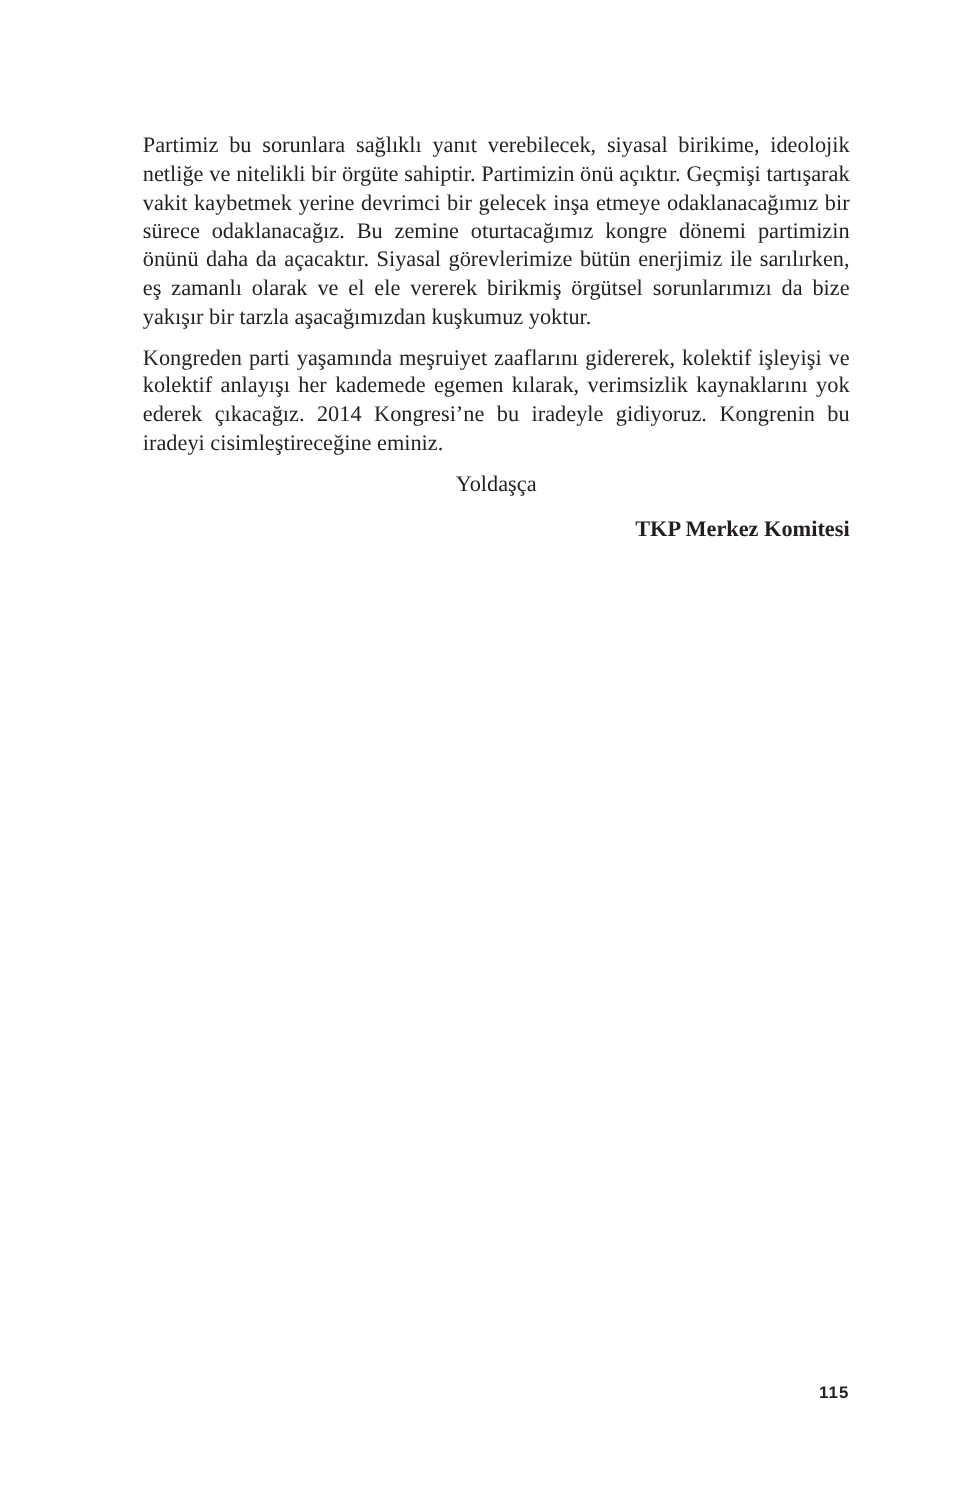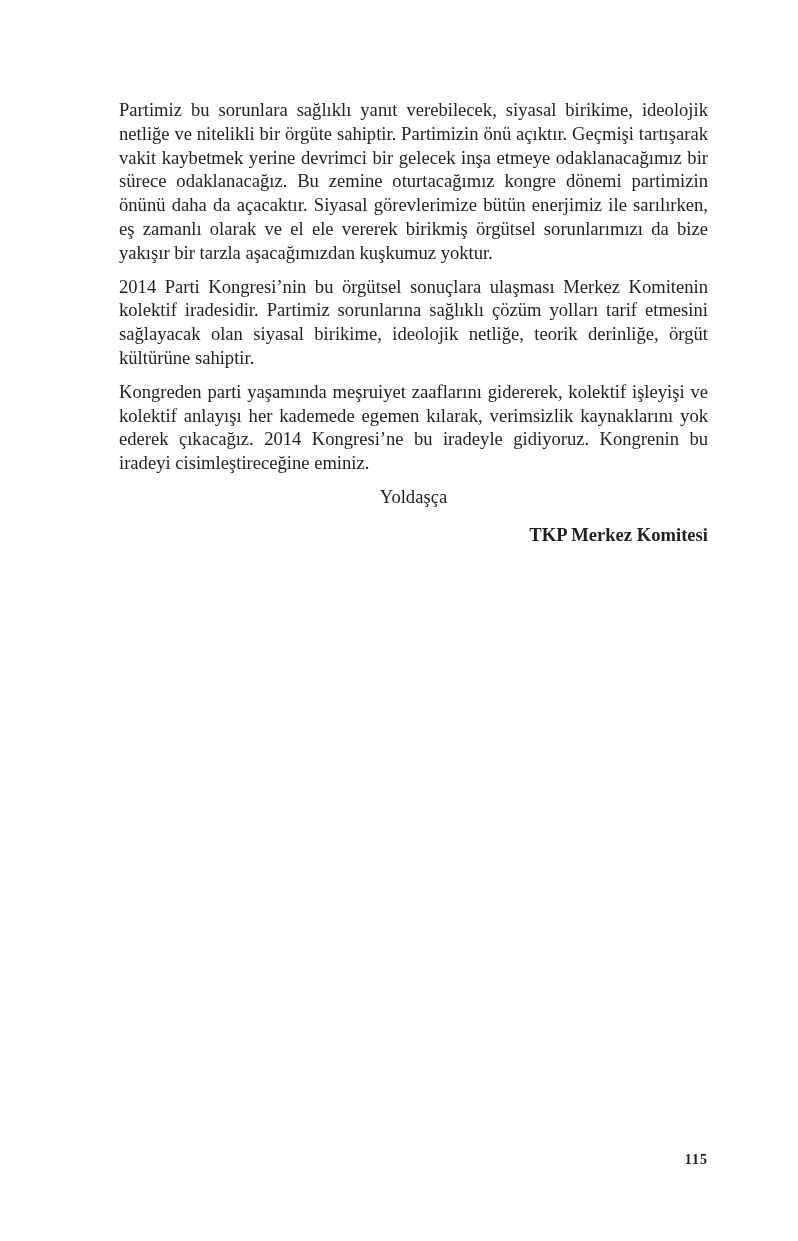--- a/index.html
+++ b/index.html
@@ -9,21 +9,21 @@
     }
     body {
       width: 798px;
       height: 1241px;
       position: relative;
       overflow: hidden;
     }
     .page {
       position: absolute;
       left: 119px;
-      top: 98px;
+      top: 110px;
       width: 589px;
       font-family: "Liberation Serif", "DejaVu Serif", serif;
       font-size: 18.6px;
       line-height: 23.8px;
       color: #231f20;
     }
     .para {
       margin: 0 0 10px 0;
       text-align: justify;
       hyphens: manual;
@@ -36,31 +36,30 @@
       margin: 0;
       font-weight: bold;
       text-align: right;
     }
     .page-number {
       position: absolute;
       left: 676px;
       top: 1152px;
       width: 32px;
       text-align: right;
-      font-family: Liberation Serif, serif;
+      font-family: Liberation Sans, sans-serif;
       font-weight: bold;
       font-size: 14px;
       letter-spacing: 1px;
       color: #231f20;
     }
   </style>
 </head>
 <body>
 
 <div class="page">
   <p class="para">Partimiz bu sorunlara sağlıklı yanıt verebilecek, siyasal birikime, ideolo­jik netliğe ve nitelikli bir örgüte sahiptir. Partimizin önü açıktır. Geçmişi tartışarak vakit kaybetmek yerine devrimci bir gelecek inşa etmeye odak­lanacağımız bir sürece odaklanacağız. Bu zemine oturtacağımız kongre dönemi partimizin önünü daha da açacaktır. Siyasal görevlerimize bütün enerjimiz ile sarılırken, eş zamanlı olarak ve el ele vererek birikmiş ör­gütsel sorunlarımızı da bize yakışır bir tarzla aşacağımızdan kuşkumuz yoktur.</p>
-  <p class="para">2014 Parti Kongresi’nin bu örgütsel sonuçlara ulaşması Merkez Komite­nin kolektif iradesidir. Partimiz sorunlarına sağlıklı çözüm yolları tarif et­mesini sağlayacak olan siyasal birikime, ideolojik netliğe, teorik derinliğe, örgüt kültürüne sahiptir.</p>
   <p class="para">Kongreden parti yaşamında meşruiyet zaaflarını gidererek, kolektif işle­yişi ve kolektif anlayışı her kademede egemen kılarak, verimsizlik kay­naklarını yok ederek çıkacağız. 2014 Kongresi’ne bu iradeyle gidiyoruz. Kongrenin bu iradeyi cisimleştireceğine eminiz.</p>
   <p class="para closing">Yoldaşça</p>
   <p class="signature">TKP Merkez Komitesi</p>
 </div>
 
 <div class="page-number">115</div>
 
 </body></html>

